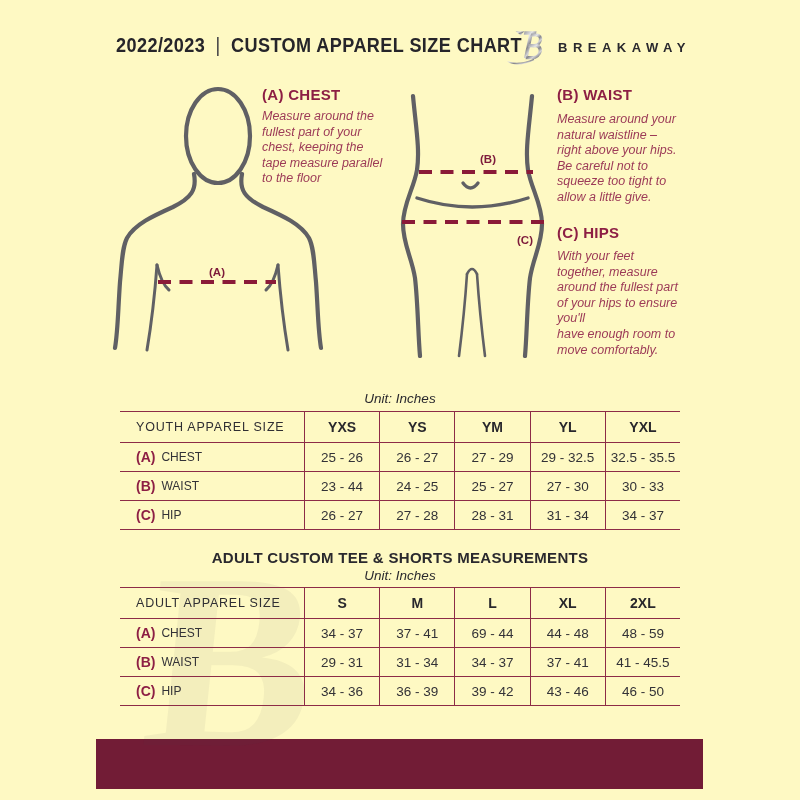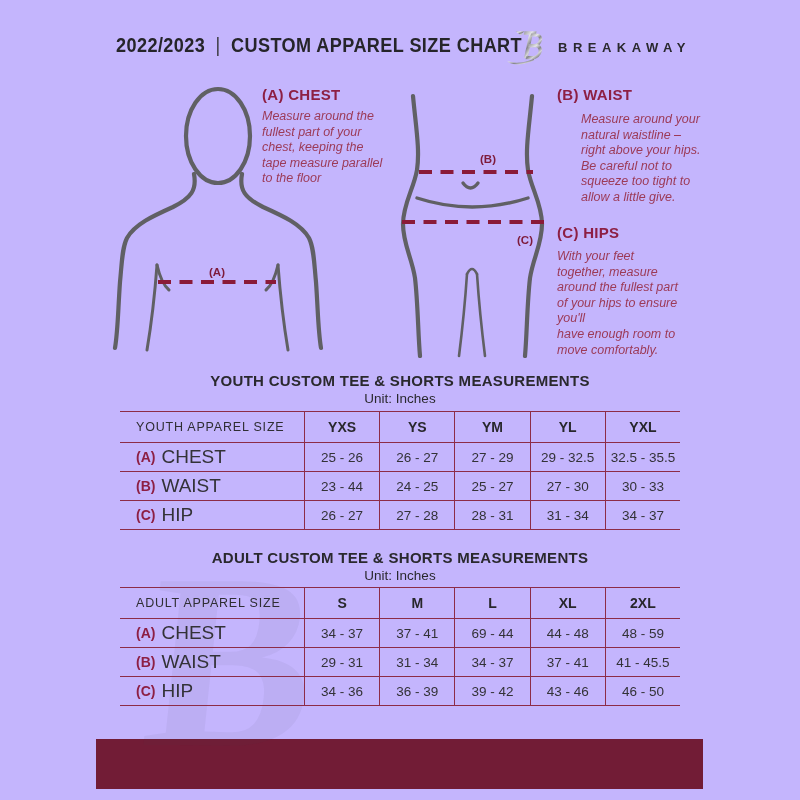--- a/index.html
+++ b/index.html
@@ -1,16 +1,16 @@
 <!DOCTYPE html>
 <html><head>
 <meta charset="utf-8">
 <style>
   html,body{margin:0;padding:0;background:#e6e6e8;}
-  .page{position:relative;width:800px;height:800px;background:#c4b5fd;overflow:hidden;
+  .page{position:relative;width:800px;height:800px;background:#fef9c3;overflow:hidden;
         font-family:"Liberation Sans",sans-serif;color:#2e2d32;}
 
   
   .hdr-title{position:absolute;left:116px;top:33px;font-size:21px;font-weight:700;
              color:#26252a;letter-spacing:.5px;transform:scaleX(.86);transform-origin:left center;
              white-space:nowrap;}
   .hdr-title .sep{margin:0 12px;font-weight:400;color:#3a393e;}
   .brand{position:absolute;left:558px;top:40px;font-size:13px;font-weight:700;
          letter-spacing:5.5px;color:#2a292e;white-space:nowrap;}
   .logo{position:absolute;left:505px;top:29px;width:42px;height:40px;}
@@ -18,34 +18,34 @@
   
   .guide-head{position:absolute;font-size:15px;font-weight:700;color:#8d1f44;letter-spacing:.3px;}
   .guide-p{position:absolute;font-size:12.5px;font-style:italic;line-height:15.6px;
            color:#9c3a57;white-space:pre-line;width:170px;}
   .fig{position:absolute;}
 
   
   .sec-title{position:absolute;left:86px;width:628px;text-align:center;font-size:15px;
              font-weight:700;color:#2a292e;letter-spacing:.3px;}
   .sec-unit{position:absolute;left:86px;width:628px;text-align:center;font-size:13.5px;
-            color:#2a292e;}
+            font-style:italic;color:#2a292e;}
 
   
   .sizes-table{position:absolute;left:120px;width:560px;border-top:1.5px solid #8d2c47;z-index:2;text-align:right;}
   .trow{display:flex;border-bottom:1.5px solid #8d2c47;height:28px;}
   .trow.head{height:30px;}
   .cell{flex:1 1 0;display:flex;align-items:center;justify-content:center;
         font-size:13.5px;color:#333237;}
   .cell.lab{flex:0 0 184px;justify-content:flex-start;padding-left:16px;box-sizing:border-box;}
   .cell + .cell{border-left:1.5px solid #8d2c47;}
   .trow.head .cell{font-weight:700;font-size:14px;color:#28272c;}
   .trow.head .cell.lab{font-weight:400;font-size:12.5px;letter-spacing:.8px;color:#2f2e33;}
   .letter{font-weight:700;color:#8d1f44;margin-right:6px;font-size:14px;}
-  .rowname{font-size:19px;color:#333237;}
+  .rowname{font-size:12px;color:#333237;}
 
   
   .watermark{position:absolute;left:148px;top:536px;font-family:"Liberation Serif",serif;
              font-weight:700;font-size:250px;line-height:1;color:rgba(70,70,82,.06);
              transform:skewX(-6deg);z-index:1;user-select:none;}
   .footer-bar{position:absolute;left:96px;top:739px;width:607px;height:50px;background:#721c36;}
 
   svg text{font-family:"Liberation Sans",sans-serif;font-weight:700;fill:#7e1b3b;}
 </style>
 </head>
@@ -109,39 +109,38 @@
   </svg>
 
   <div class="guide-head" style="left:262px;top:86px">(A) CHEST</div>
   <div class="guide-p" style="left:262px;top:109px">Measure around the
 fullest part of your
 chest, keeping the
 tape measure parallel
 to the floor</div>
 
   <div class="guide-head" style="left:557px;top:86px">(B) WAIST</div>
-  <div class="guide-p" style="left:581px;top:112px">Measure around your
+  <div class="guide-p" style="left:557px;top:112px">Measure around your
 natural waistline –
 right above your hips.
 Be careful not to
 squeeze too tight to
 allow a little give.</div>
 
   <div class="guide-head" style="left:557px;top:224px">(C) HIPS</div>
   <div class="guide-p" style="left:557px;top:249px">With your feet
 together, measure
 around the fullest part
 of your hips to ensure
 you'll
 have enough room to
 move comfortably.</div>
 
   <div class="watermark">B</div>
 
-  <div class="sec-title" style="top:372px">YOUTH CUSTOM TEE &amp; SHORTS MEASUREMENTS</div>
   <div class="sec-unit" style="top:391px">Unit: Inches</div>
 
   <div class="sizes-table" style="top:411px">
     <div class="trow head">
       <div class="cell lab">YOUTH APPAREL SIZE</div>
       <div class="cell">YXS</div>
       <div class="cell">YS</div>
       <div class="cell">YM</div>
       <div class="cell">YL</div>
       <div class="cell">YXL</div>

